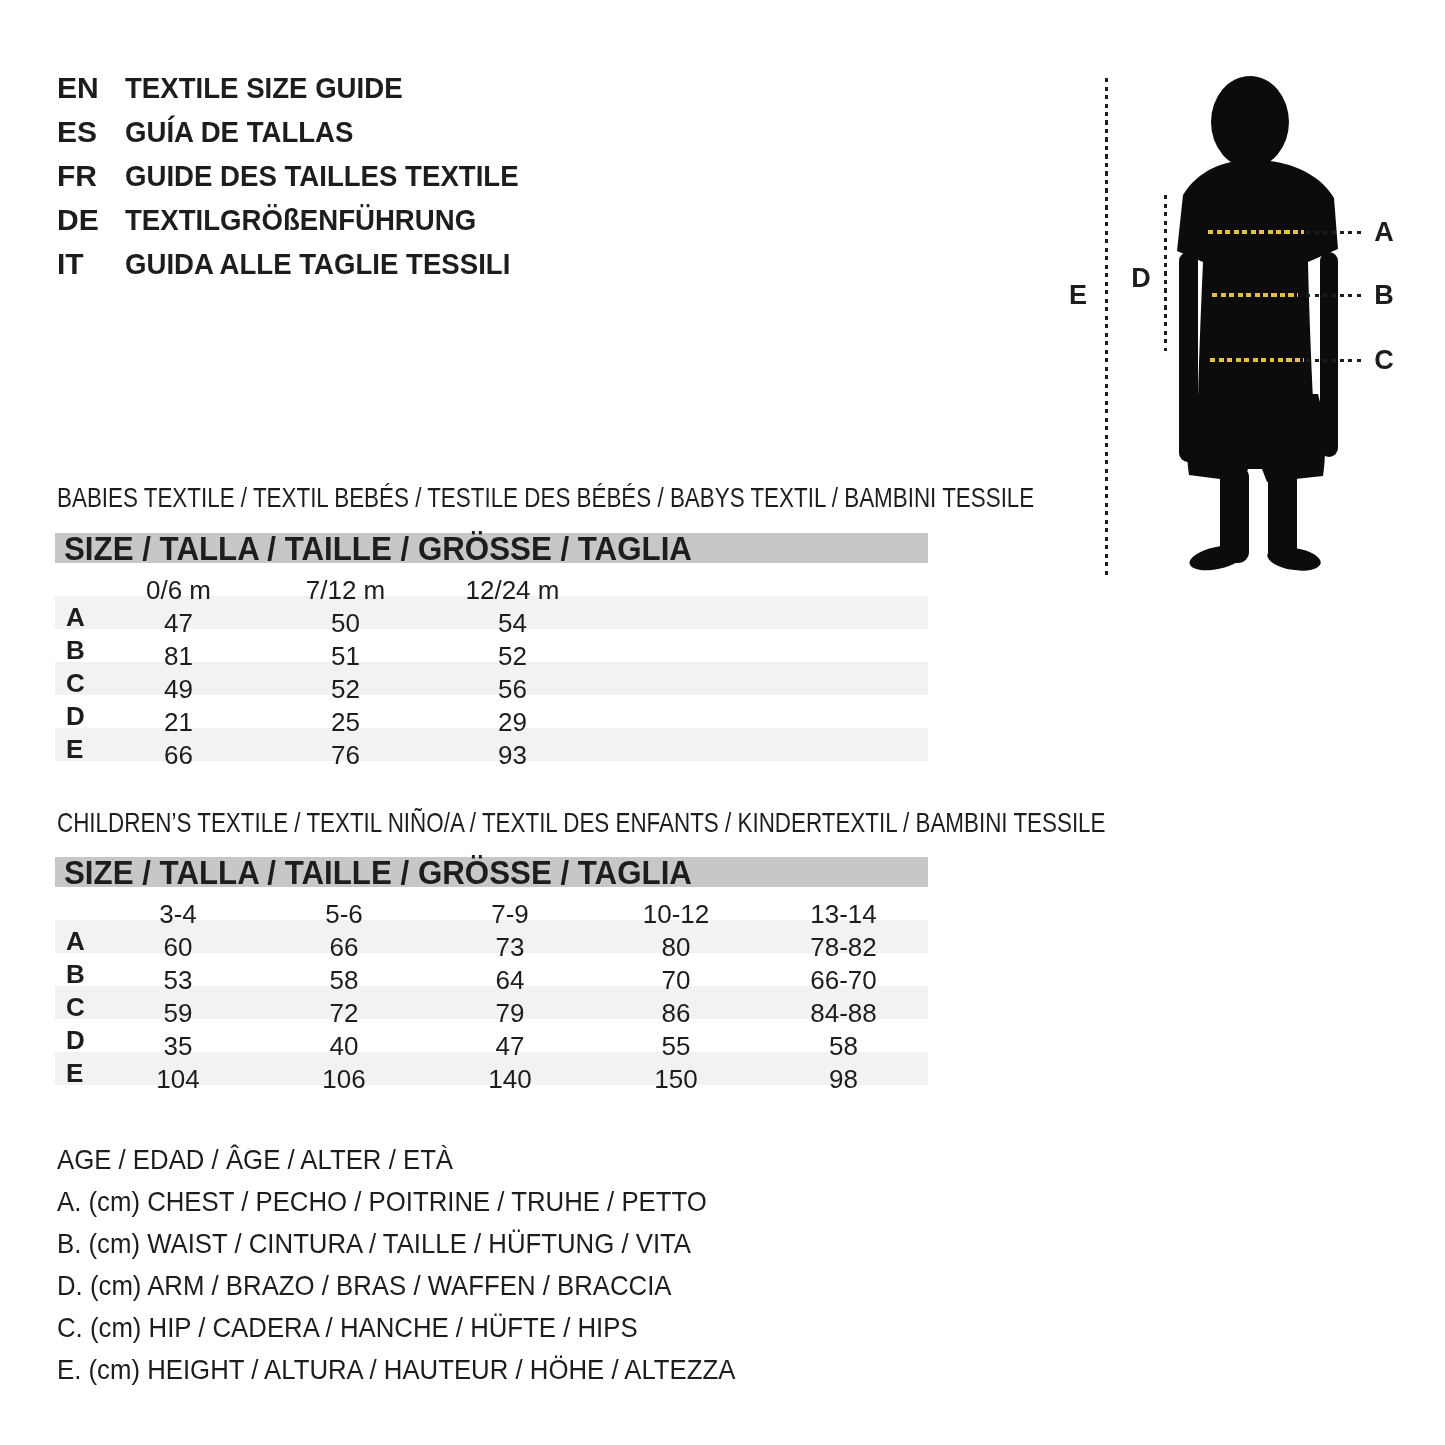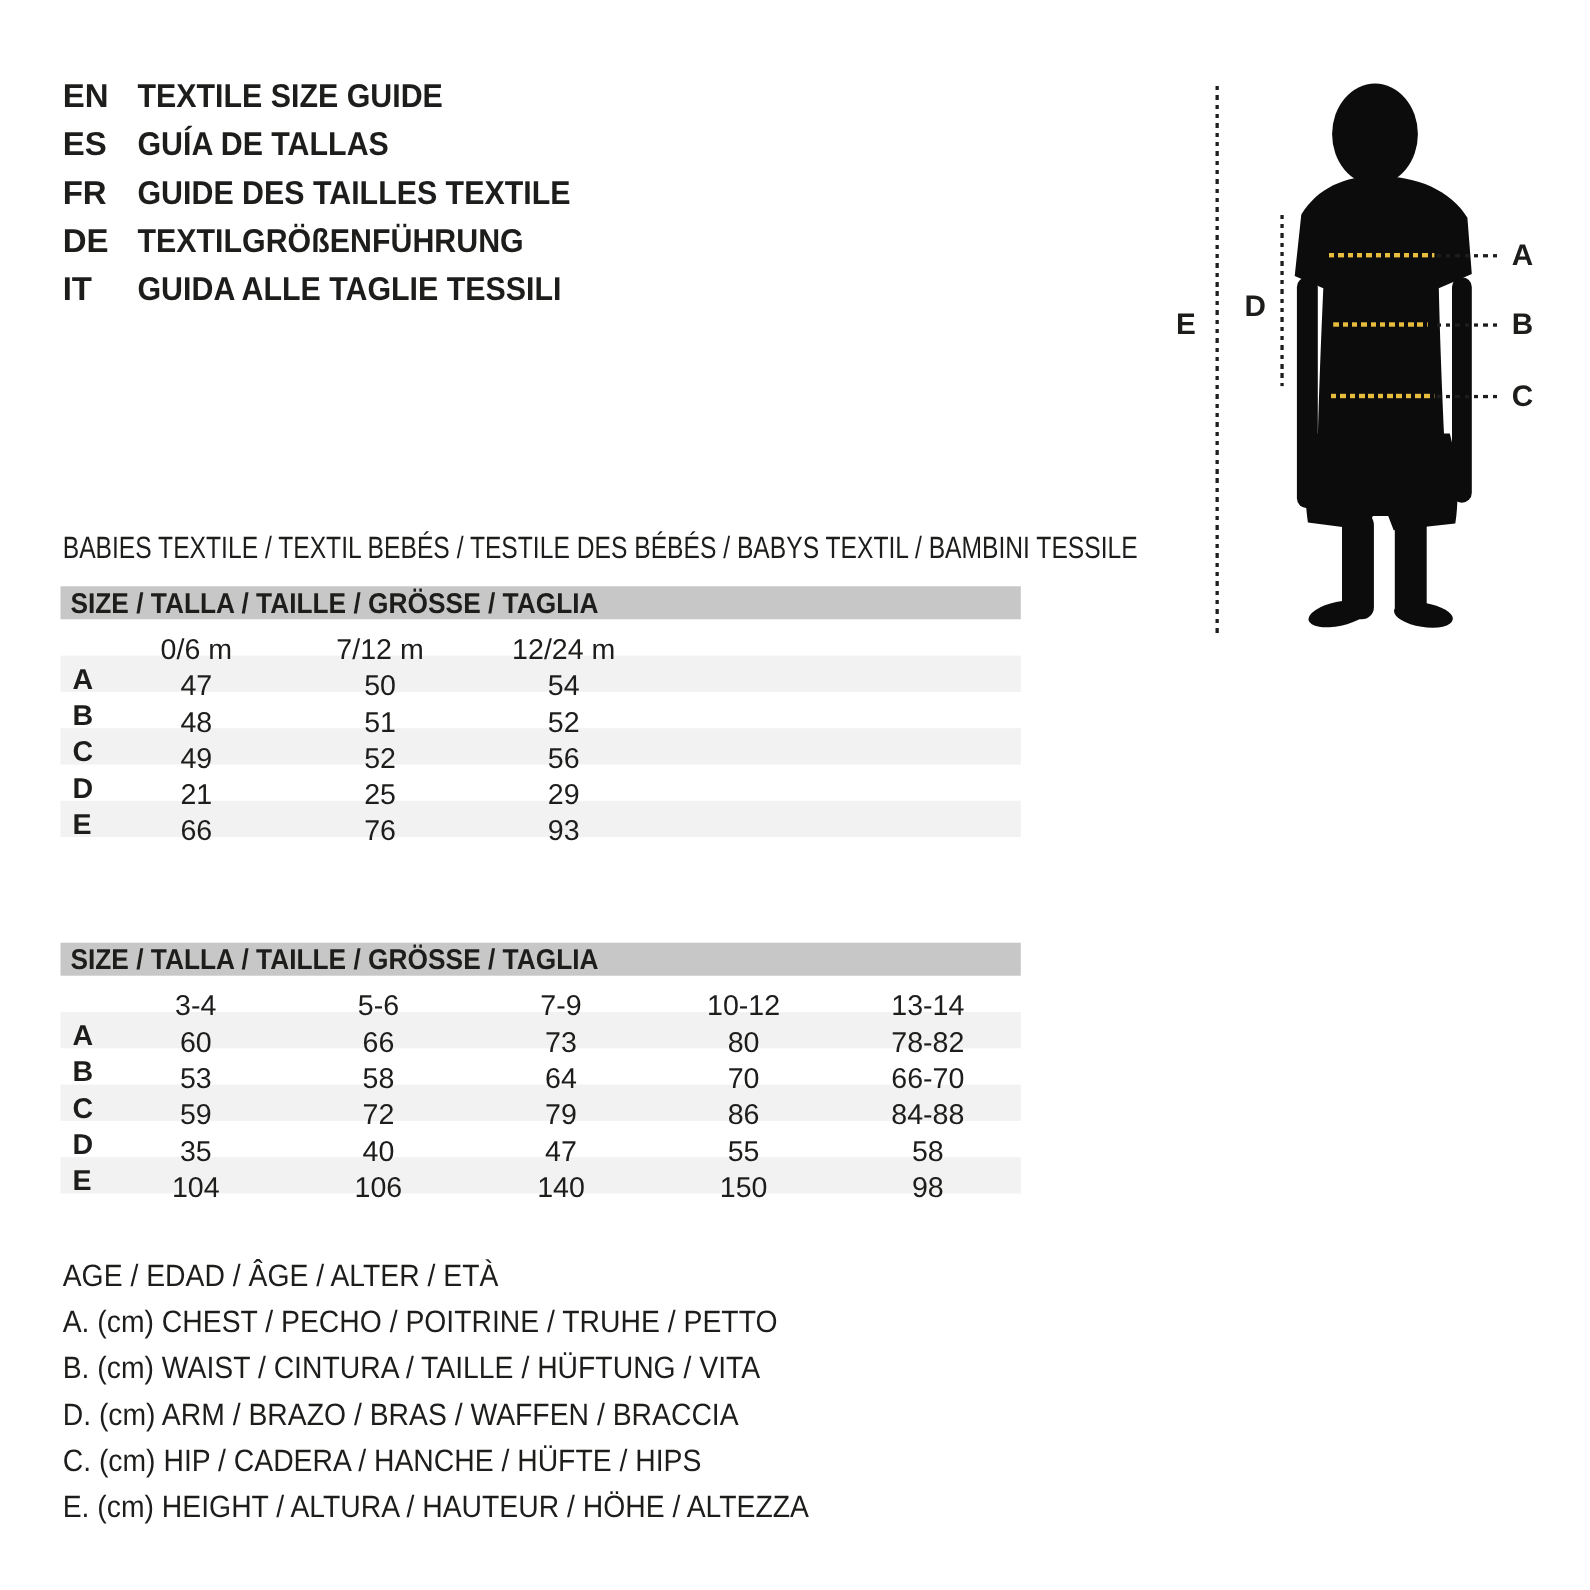--- a/index.html
+++ b/index.html
@@ -25,21 +25,21 @@
 
   
   .sec-title{position:absolute;left:57px;font-size:28px;font-weight:400;}
   #babies-title{top:482px;}
   #children-title{top:807px;}
 
   
   .size-table{position:absolute;left:55px;width:873px;}
   #babies-table{top:533px;}
   #children-table{top:857px;}
-  .bar{height:30px;background:var(--bar);display:flex;align-items:center;padding-left:9px;box-sizing:border-box;font-size:26px;font-weight:700;}
+  .bar{height:30px;background:var(--bar);display:flex;align-items:center;padding-left:9px;box-sizing:border-box;font-size:34px;font-weight:700;}
   .trow{display:grid;height:33px;align-items:center;font-size:26px;font-weight:400;}
   .b-cols{grid-template-columns:40px 167px 167px 167px auto;}
   .c-cols{grid-template-columns:40px 166px 166px 166px 166px auto;}
   .trow .lab{font-weight:700;padding-left:11px;}
   .trow .val{text-align:center;margin-top:12px;}
   .trow.stripe{background:var(--stripe);}
 
   
   .legend{position:absolute;left:57px;top:1139px;font-size:28px;font-weight:400;}
   .legend-line{height:42px;display:flex;align-items:center;}
@@ -138,21 +138,21 @@
       <span class="val">12/24 m</span>
     </div>
     <div class="trow b-cols stripe">
       <span class="lab">A</span>
       <span class="val">47</span>
       <span class="val">50</span>
       <span class="val">54</span>
     </div>
     <div class="trow b-cols">
       <span class="lab">B</span>
-      <span class="val">48</span>
+      <span class="val">81</span>
       <span class="val">51</span>
       <span class="val">52</span>
     </div>
     <div class="trow b-cols stripe">
       <span class="lab">C</span>
       <span class="val">49</span>
       <span class="val">52</span>
       <span class="val">56</span>
     </div>
     <div class="trow b-cols">
@@ -162,20 +162,23 @@
       <span class="val">29</span>
     </div>
     <div class="trow b-cols stripe">
       <span class="lab">E</span>
       <span class="val">66</span>
       <span class="val">76</span>
       <span class="val">93</span>
     </div>
   </div>
 
+  <div id="children-title" class="sec-title">
+    <span class="cond">CHILDREN’S TEXTILE / TEXTIL NIÑO/A / TEXTIL DES ENFANTS / KINDERTEXTIL / BAMBINI TESSILE</span>
+  </div>
 
   <div id="children-table" class="size-table">
     <div class="bar">
       <span class="cond-soft">SIZE / TALLA / TAILLE / GRÖSSE / TAGLIA</span>
     </div>
     <div class="trow c-cols">
       <span class="lab"></span>
       <span class="val">3-4</span>
       <span class="val">5-6</span>
       <span class="val">7-9</span>

